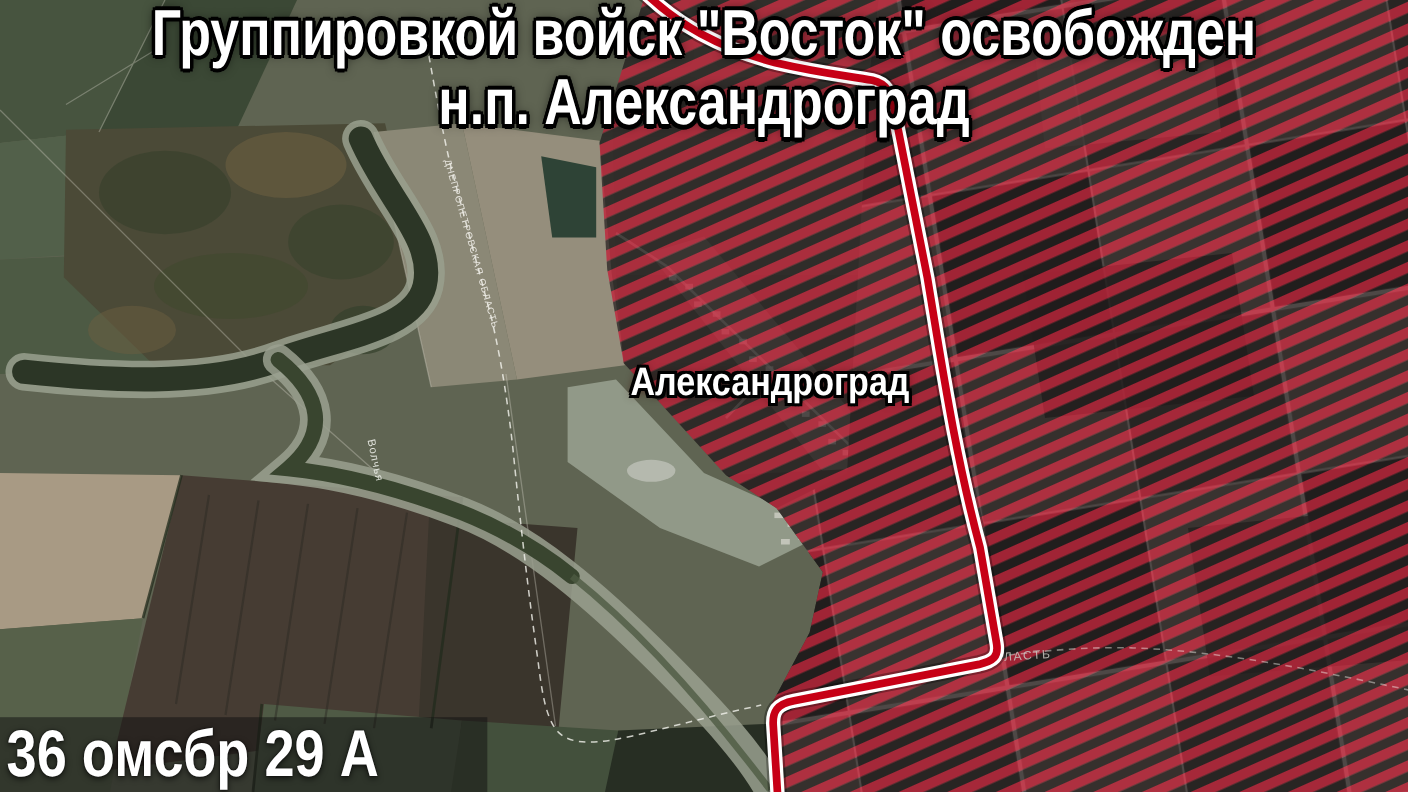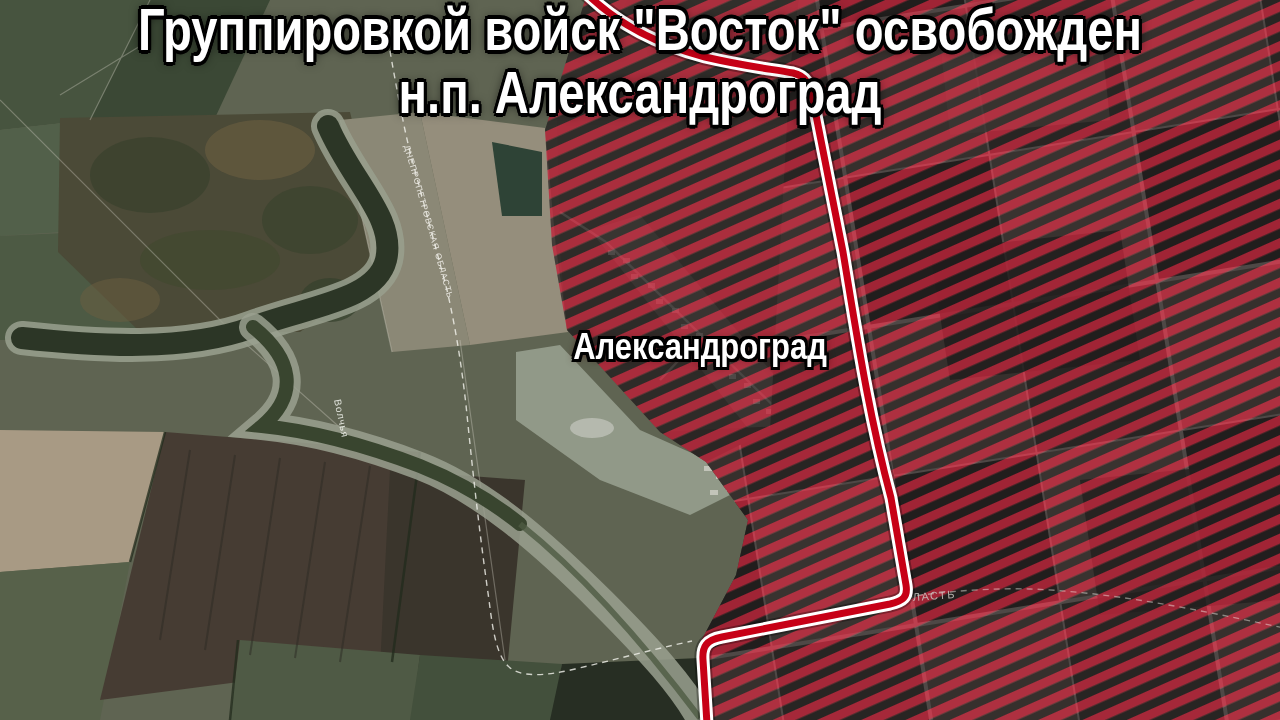--- a/index.html
+++ b/index.html
@@ -159,14 +159,17 @@
     <text transform="translate(334,400) rotate(78)" font-size="10" letter-spacing="1" fill="#eef0ea" opacity=".9" font-family="Liberation Sans, sans-serif">Волчья</text>
   </svg>
 
   <div class="headline">
     <div class="ln">Группировкой войск "Восток" освобожден</div>
     <div class="ln ln2">н.п. Александроград</div>
   </div>
 
   <div id="settlement-label">Александроград</div>
 
+  <div id="unit-band">
+    <div id="unit-label">36 омсбр 29 А</div>
+  </div>
 
 </div>
 
 </body></html>

